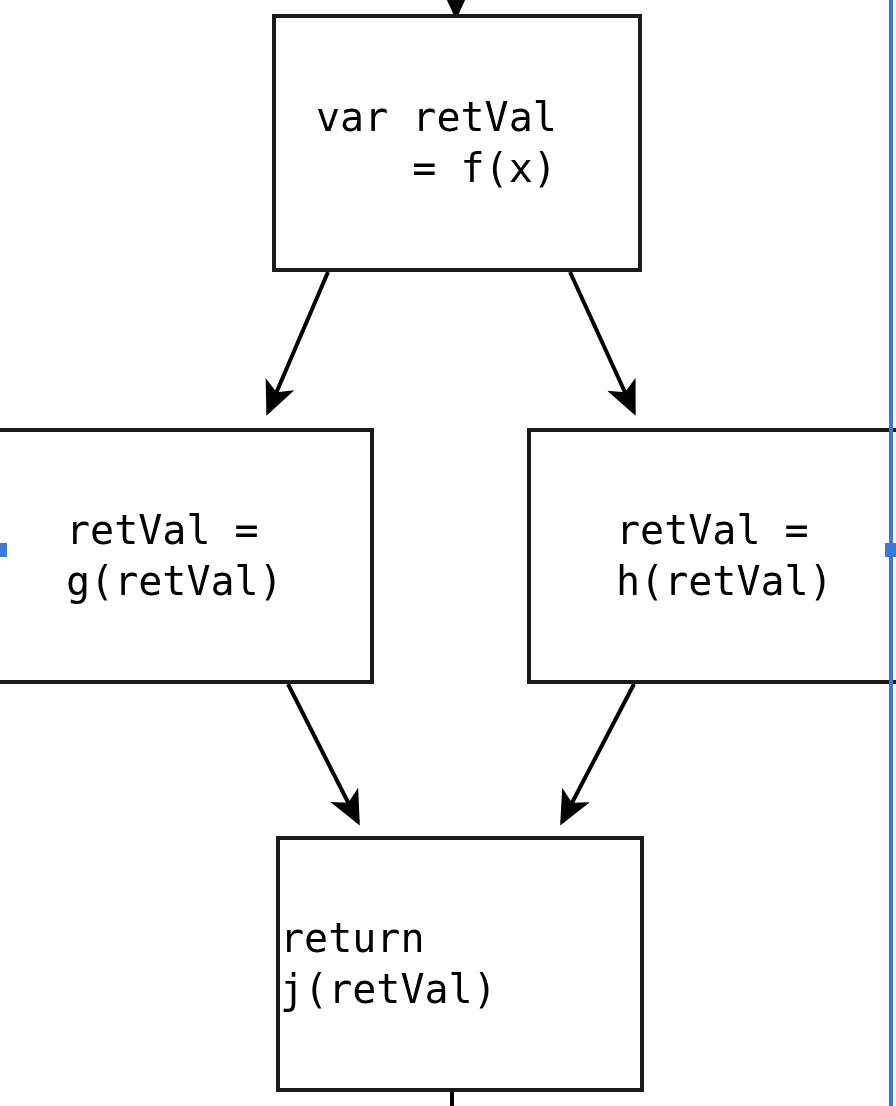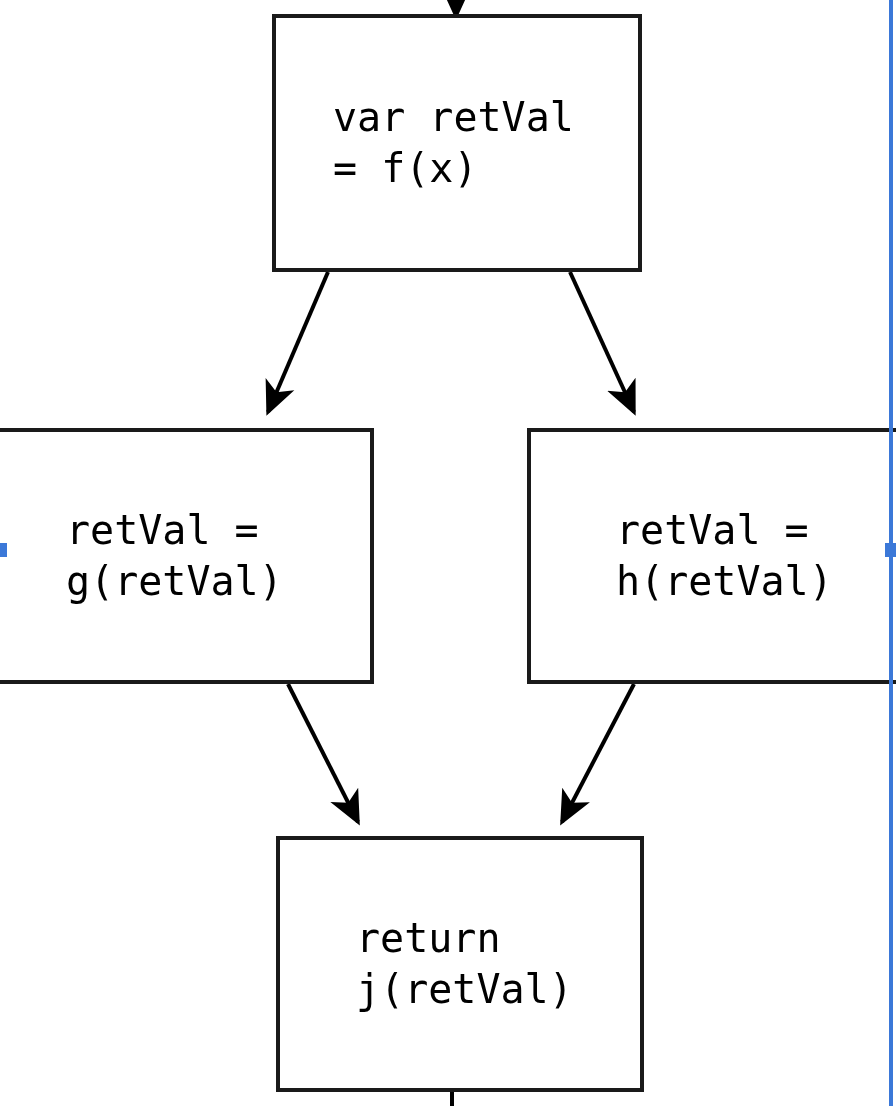--- a/index.html
+++ b/index.html
@@ -43,21 +43,21 @@
     white-space: pre;
     letter-spacing: 0px;
   }
   
   #node-top {
     left: 272px;
     top: 14px;
     width: 370px;
     height: 258px;
   }
-  #node-top .node-label { padding-left: 57px; }
+  #node-top .node-label { padding-left: 40px; text-align: right; }
 
   
   #node-left {
     left: -30px;
     top: 428px;
     width: 404px;
     height: 256px;
   }
   #node-left .node-label { padding-left: 92px; }
 
@@ -70,21 +70,21 @@
   }
   #node-right .node-label { padding-left: 85px; }
 
   
   #node-bottom {
     left: 276px;
     top: 836px;
     width: 368px;
     height: 256px;
   }
-  #node-bottom .node-label { padding-left: 76px; }
+  #node-bottom .node-label { }
 
   
   .sel-handle {
     position: absolute;
     width: 14px;
     height: 14px;
     background: #3b78d8;
     z-index: 5;
   }
   #handle-left {

